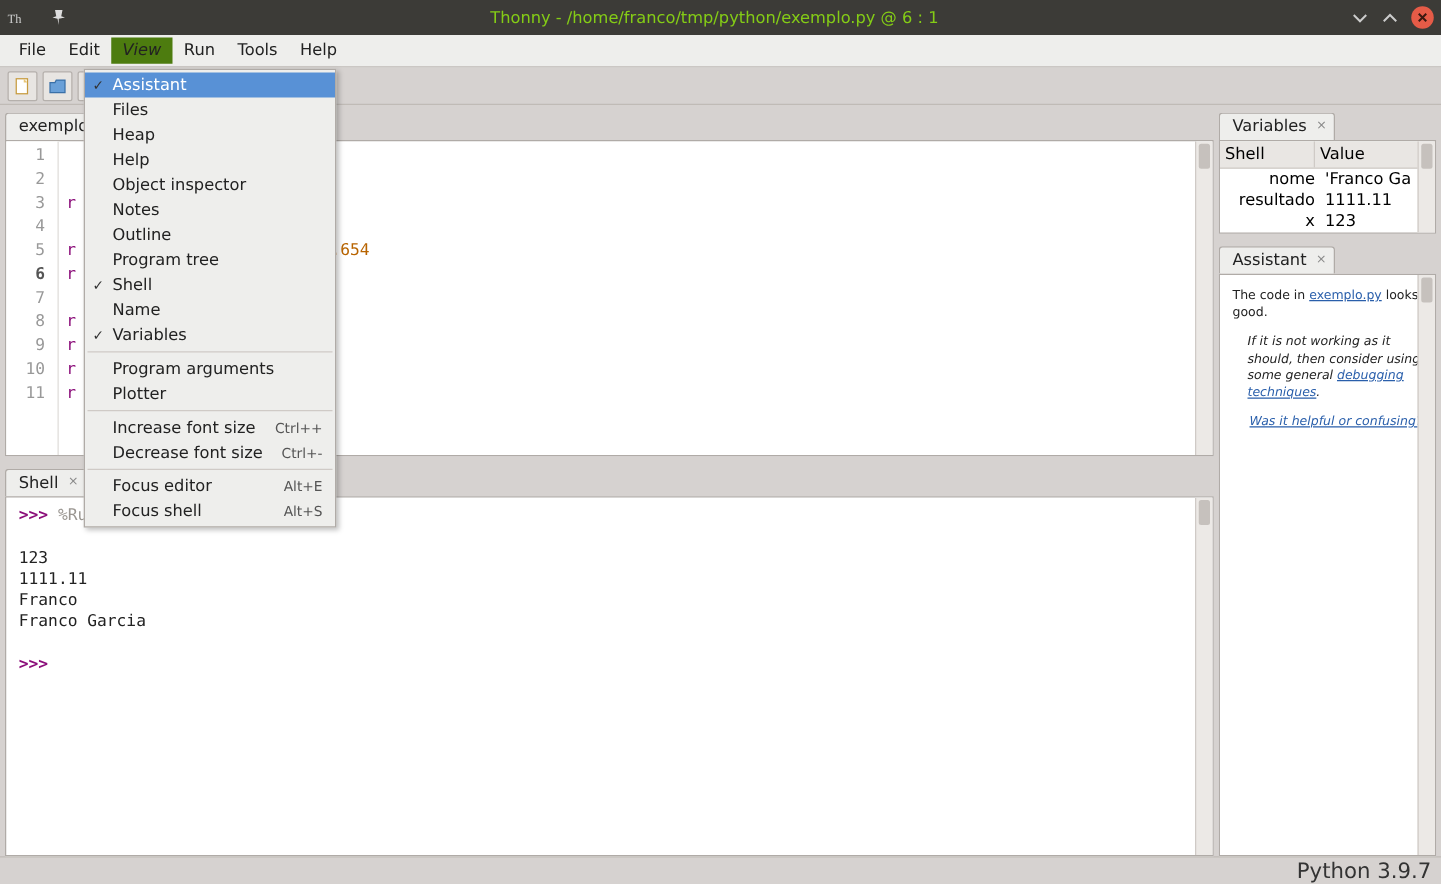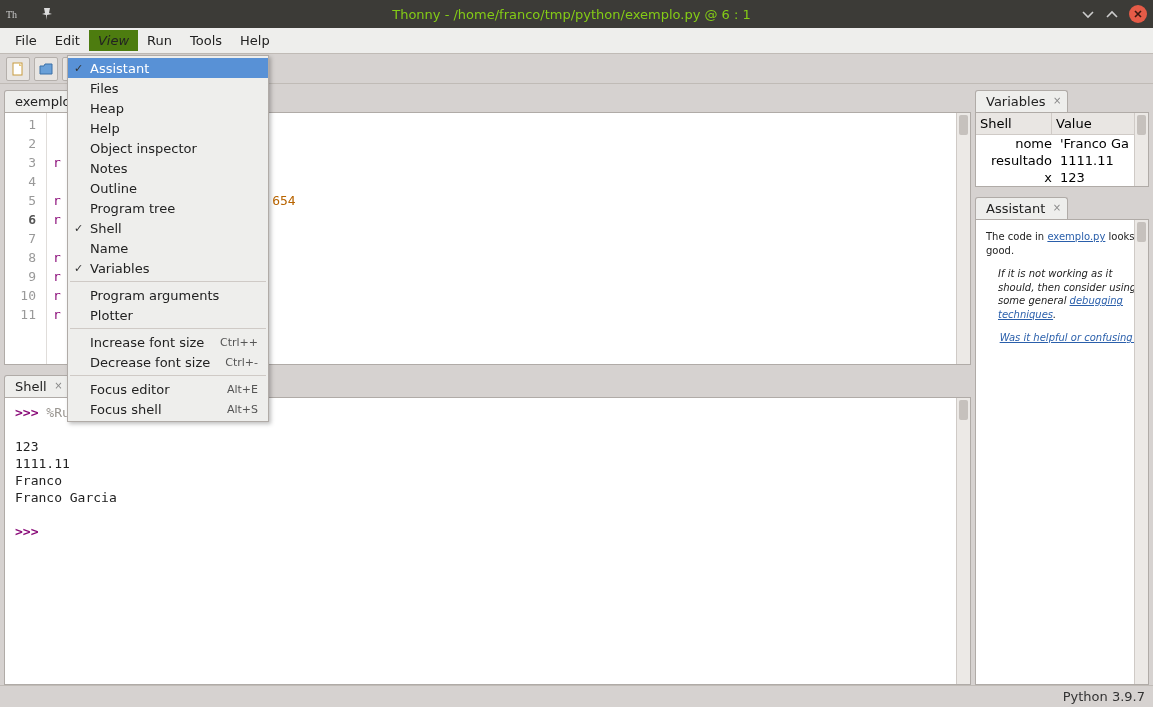--- a/index.html
+++ b/index.html
@@ -68,21 +68,21 @@
 
   
   .dropdown { position:absolute; left:67px; top:55px; width:202px; background:#eeeeec; border:1px solid #b0aba7; box-shadow: 2px 2px 4px rgba(0,0,0,0.25); z-index:1000; padding:2px 0; }
   .dropdown .dd-item { display:flex; align-items:center; padding: 2px 10px 2px 22px; font-size:13px; color:#222; position:relative; height:20px;}
   .dropdown .dd-item.hl { background:#5891d6; color:#fff; }
   .dropdown .dd-sep { height:1px; background:#cfcac6; margin:3px 2px; }
   .dropdown .check::before { content:"✓"; position:absolute; left:6px; font-size:11px; color:#333;}
   .dropdown .accel { position:absolute; right:10px; color:#555; font-size:11px;}
 
   
-  .statusbar { height:22px; background:#d6d2d0; border-top:1px solid #c0bbb6; display:flex; justify-content:flex-end; align-items:center; padding:0 8px; font-size:13px; color:#333;}
+  .statusbar { height:22px; background:#d6d2d0; border-top:1px solid #c0bbb6; display:flex; justify-content:flex-end; align-items:center; padding:0 8px; font-size:17px; color:#333;}
 
   svg{display:block}
 </style>
 </head>
 <body>
 
 <div class="window">
 
   <div class="titlebar">
     <div class="left-icons">

